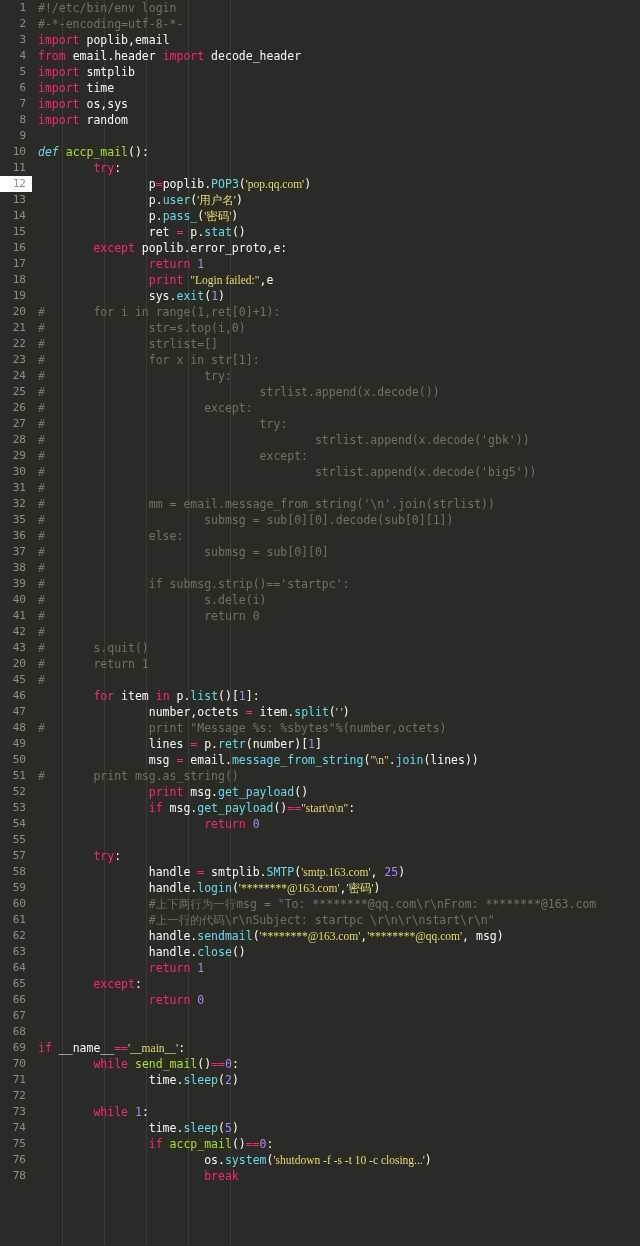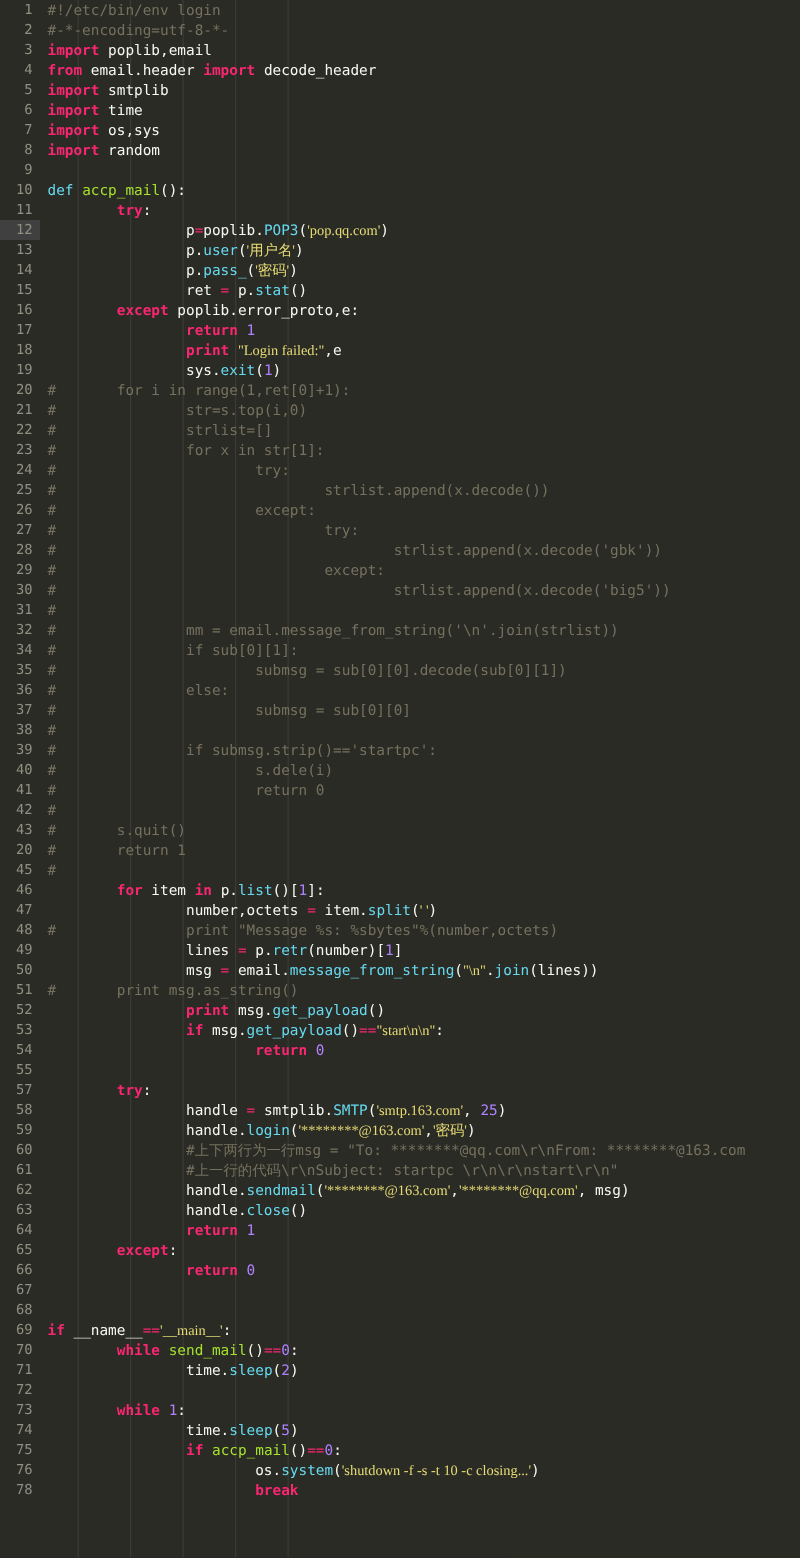--- a/index.html
+++ b/index.html
@@ -25,21 +25,21 @@
     position: relative;
     height: 16px;
     line-height: 16px;
     display: flex;
     flex-direction: row;
     align-items: stretch;
     white-space: pre;
     font-size: 11.5px;
   }
   .line.active .gutter {
-    background: #404040;
+    background: #ffffff;
   }
   .gutter {
     width: 32px;
     min-width: 32px;
     text-align: right;
     padding-right: 6px;
     box-sizing: border-box;
     color: #8f8f82;
     font-size: 11px;
     line-height: 16px;
@@ -51,22 +51,22 @@
     padding-left: 6px;
     box-sizing: border-box;
     overflow: hidden;
     position: relative;
     color: #f8f8f2;
   }
   .code span { white-space: pre; }
 
   
   .cm  { color: #75715e; }              
-  .kw  { color: #f92672; font-weight: bold; }              
-  .def { color: #66d9ef; } 
+  .kw  { color: #f92672; }              
+  .def { color: #66d9ef; font-style: italic; } 
   .fn  { color: #a6e22e; }              
   .str { color: #e6db74; font-family: Liberation Serif, serif; }              
   .num { color: #ae81ff; }              
   .op  { color: #f92672; }              
   .bi  { color: #66d9ef; }              
   .mth { color: #66d9ef; }              
   .pl  { color: #f8f8f2; }
 
   
   .guides {
@@ -123,21 +123,20 @@
       <div class="line"><div class="gutter">23</div><div class="code"><span class="cm">#               for x in str[1]:</span></div></div>
       <div class="line"><div class="gutter">24</div><div class="code"><span class="cm">#                       try:</span></div></div>
       <div class="line"><div class="gutter">25</div><div class="code"><span class="cm">#                               strlist.append(x.decode())</span></div></div>
       <div class="line"><div class="gutter">26</div><div class="code"><span class="cm">#                       except:</span></div></div>
       <div class="line"><div class="gutter">27</div><div class="code"><span class="cm">#                               try:</span></div></div>
       <div class="line"><div class="gutter">28</div><div class="code"><span class="cm">#                                       strlist.append(x.decode('gbk'))</span></div></div>
       <div class="line"><div class="gutter">29</div><div class="code"><span class="cm">#                               except:</span></div></div>
       <div class="line"><div class="gutter">30</div><div class="code"><span class="cm">#                                       strlist.append(x.decode('big5'))</span></div></div>
       <div class="line"><div class="gutter">31</div><div class="code"><span class="cm">#</span></div></div>
       <div class="line"><div class="gutter">32</div><div class="code"><span class="cm">#               mm = email.message_from_string('\n'.join(strlist))</span></div></div>
-      <div class="line"><div class="gutter">34</div><div class="code"><span class="cm">#               if sub[0][1]:</span></div></div>
       <div class="line"><div class="gutter">35</div><div class="code"><span class="cm">#                       submsg = sub[0][0].decode(sub[0][1])</span></div></div>
       <div class="line"><div class="gutter">36</div><div class="code"><span class="cm">#               else:</span></div></div>
       <div class="line"><div class="gutter">37</div><div class="code"><span class="cm">#                       submsg = sub[0][0]</span></div></div>
       <div class="line"><div class="gutter">38</div><div class="code"><span class="cm">#</span></div></div>
       <div class="line"><div class="gutter">39</div><div class="code"><span class="cm">#               if submsg.strip()=='startpc':</span></div></div>
       <div class="line"><div class="gutter">40</div><div class="code"><span class="cm">#                       s.dele(i)</span></div></div>
       <div class="line"><div class="gutter">41</div><div class="code"><span class="cm">#                       return 0</span></div></div>
       <div class="line"><div class="gutter">42</div><div class="code"><span class="cm">#</span></div></div>
       <div class="line"><div class="gutter">43</div><div class="code"><span class="cm">#       s.quit()</span></div></div>
       <div class="line"><div class="gutter">20</div><div class="code"><span class="cm">#       return 1</span></div></div>

